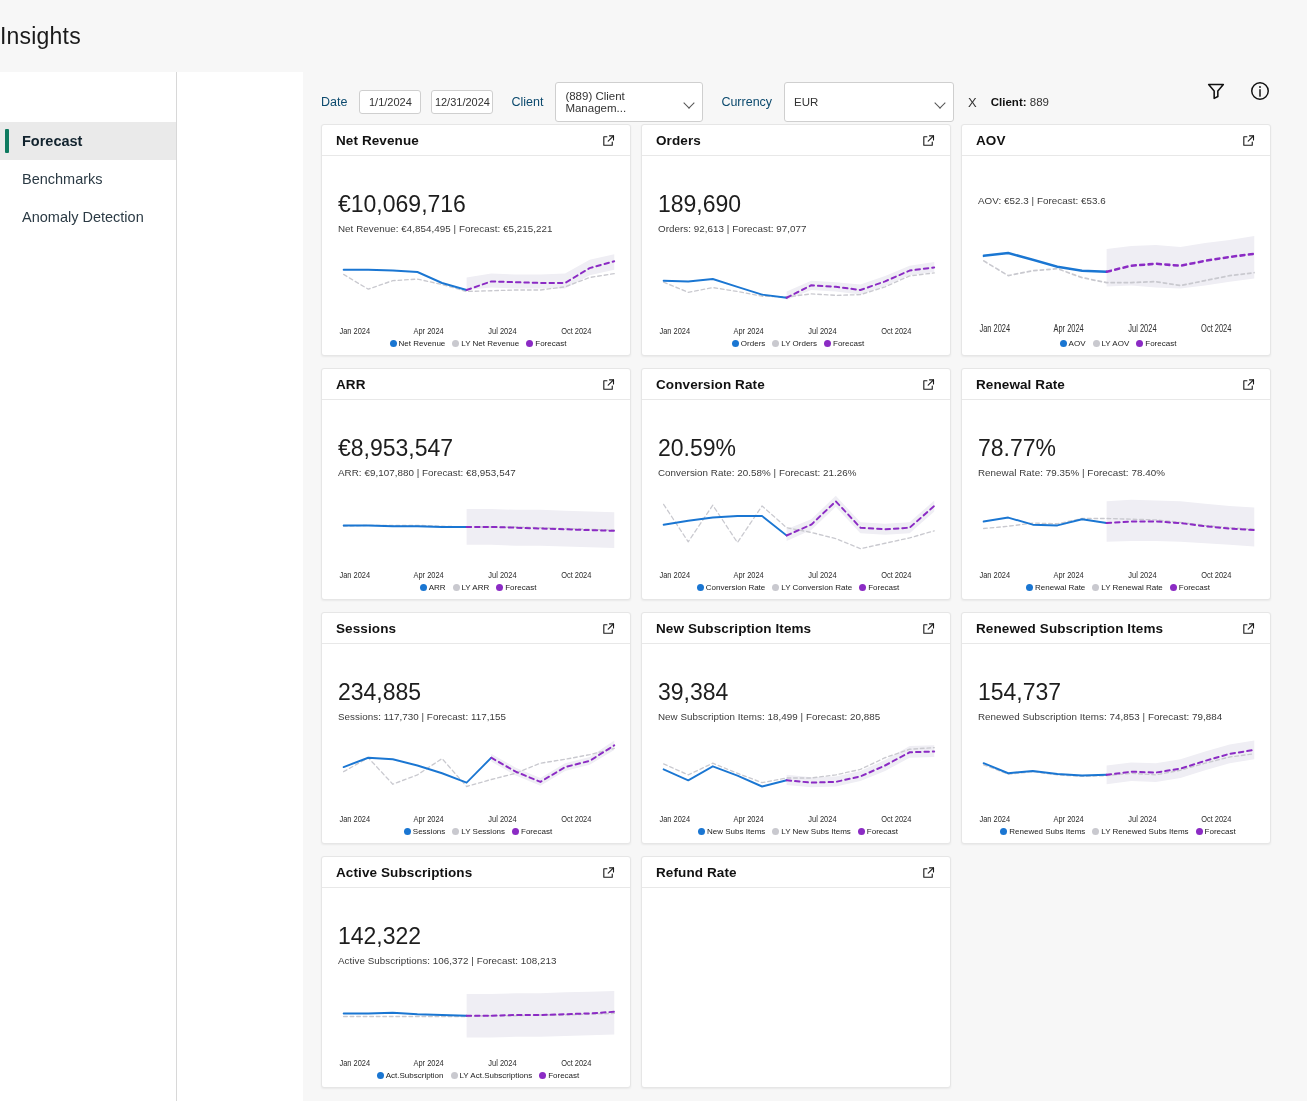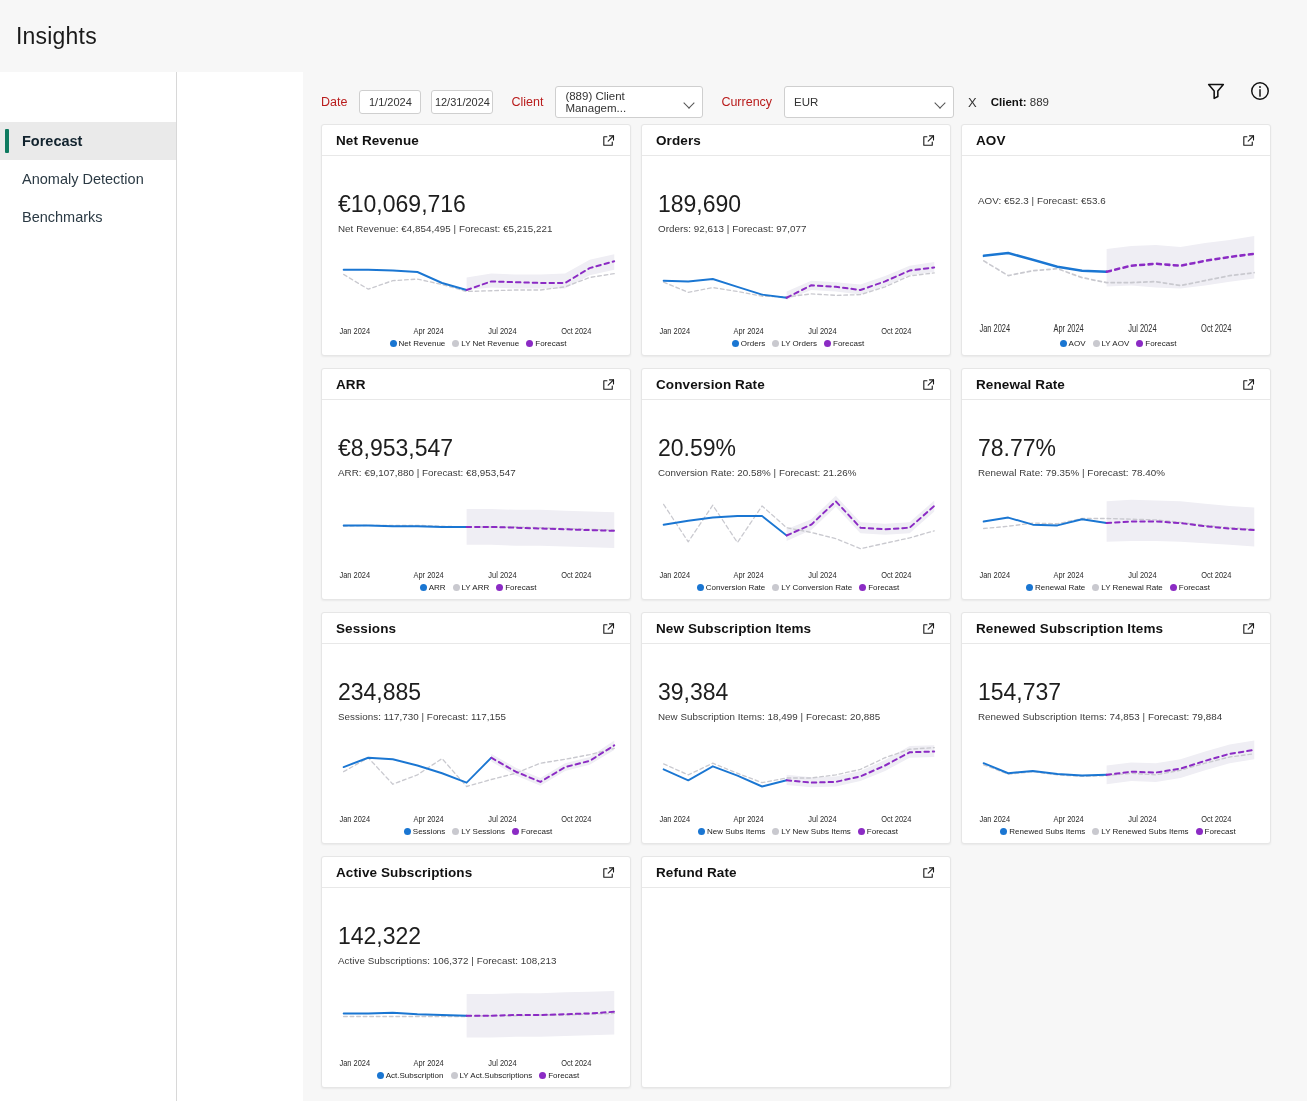--- a/index.html
+++ b/index.html
@@ -7,21 +7,21 @@
     width: 1307px; height: 1101px;
     font-family: "Liberation Sans", sans-serif;
     background: #f7f7f7;
     overflow: hidden;
   }
   .app { position: relative; width: 1307px; height: 1101px; background: #f7f7f7; }
 
   
   .topbar {
     height: 72px; background: #f7f7f7;
-    display: flex; align-items: center; padding-left: 16px;
+    display: flex; align-items: center; padding-left: 0;
   }
   .app-title {
     font-size: 23px; color: #1a1a1a; font-weight: 400; letter-spacing: .2px;
   }
 
   
   .body-split { display: flex; height: 1029px; align-items: stretch; }
 
   .sidebar {
     width: 177px; background: #ffffff;
@@ -44,30 +44,30 @@
   .content {
     flex: 1 1 auto; background: #f7f7f7;
     padding: 0 44px 0 18px; position: relative;
   }
 
   
   .filterbar {
     display: flex; align-items: center; gap: 10px;
     height: 48px; padding-top: 12px; position: relative;
   }
-  .flabel { font-size: 12.5px; color: #b91c1c; margin-right: 2px; }
+  .flabel { font-size: 12.5px; color: #0c4a6e; margin-right: 2px; }
   .tinput {
     border: 1px solid #cfcfcf; background: #fff; border-radius: 3px;
     height: 24px; font-size: 11px; color: #333;
     display: flex; align-items: center; padding: 0 8px;
   }
   .tinput.date { width: 62px; justify-content: center; }
   .tselect {
     border: 1px solid #cfcfcf; background: #fff; border-radius: 3px;
-    height: 32px; font-size: 11.5px; color: #333;
+    height: 40px; font-size: 11.5px; color: #333;
     display: flex; align-items: center; justify-content: space-between;
     padding: 0 7px 0 9px;
   }
   .tselect.client { width: 148px; }
   .tselect.currency { width: 170px; }
   .chev {
     width: 11px; height: 11px; position: relative; flex: 0 0 11px;
   }
   .chev::after {
     content: ""; position: absolute; left: 1px; top: 2px;
@@ -120,24 +120,24 @@
     <div class="app-title">Insights</div>
   </div>
 
   <div class="body-split">
 
     <nav class="sidebar">
       <div class="nav-item active">
         <span>Forecast</span>
       </div>
       <div class="nav-item">
-        <span>Anomaly Detection</span>
+        <span>Benchmarks</span>
       </div>
       <div class="nav-item">
-        <span>Benchmarks</span>
+        <span>Anomaly Detection</span>
       </div>
     </nav>
 
     <div class="spacer-col"></div>
 
     <main class="content">
 
       <div class="filterbar">
         <span class="flabel">Date</span>
         <div class="tinput date">1/1/2024</div>

